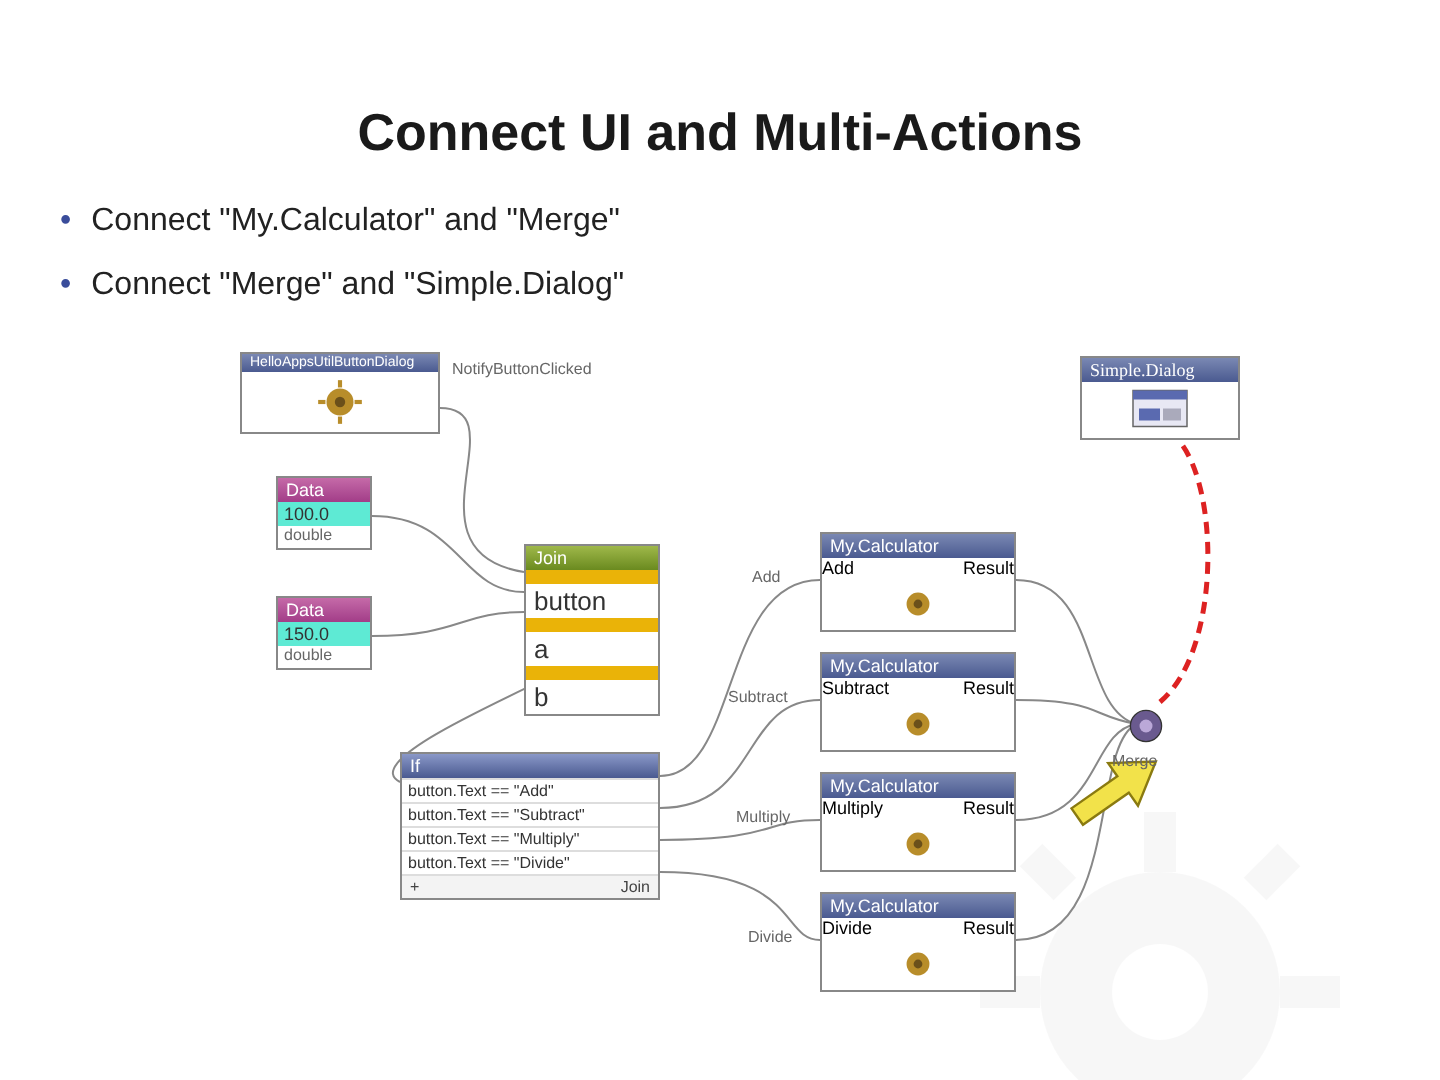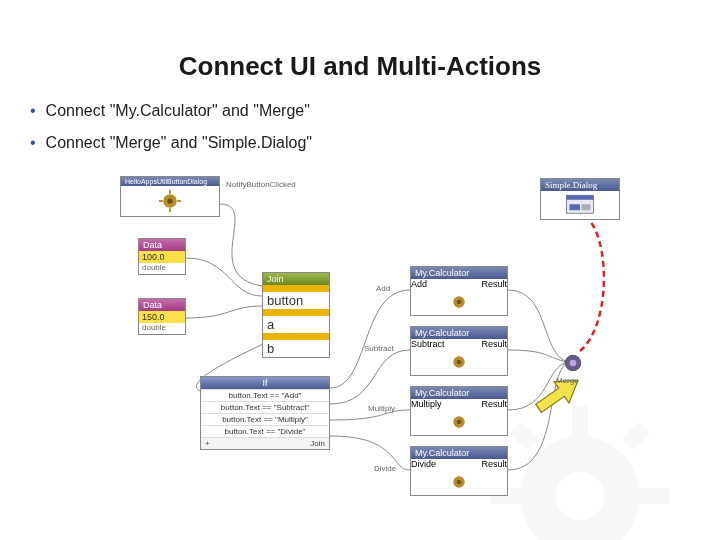--- a/index.html
+++ b/index.html
@@ -44,21 +44,21 @@
     background: linear-gradient(#7a88b3,#4a5a90);
     color: #fff;
     font-size: 9px;
     padding: 1px 4px;
   }
   .gear-area {
     display: flex; align-items: center; justify-content: center;
     padding: 2px;
   }
   .data-node .val {
-    background: #fde047; padding: 1px 3px; font-size: 9px; color: #333;
+    background: #5eead4; padding: 1px 3px; font-size: 9px; color: #333;
   }
   .data-node .type {
     font-size: 8px; color: #666; padding: 0 3px 2px 3px;
   }
   .join-node .row {
     border-top: 7px solid #eab308; padding: 1px 4px; font-size: 13px; color: #333;
   }
   .if-node .row {
     border-top: 1px solid #ddd; padding: 1px 3px; font-size: 8px; color: #333;
     background: #fff;
@@ -169,21 +169,21 @@
     <div class="type">double</div>
   </div>
 
   <div class="node join-node" style="left:262px;top:106px;width:68px;">
     <div class="node-header" style="background:linear-gradient(#9fb84a,#6a8a1f);">Join</div>
     <div class="row">button</div>
     <div class="row">a</div>
     <div class="row">b</div>
   </div>
 
-  <div class="node if-node" style="left:200px;top:210px;width:130px;text-align:center;">
+  <div class="node if-node" style="left:200px;top:210px;width:130px;">
     <div class="node-header" style="background:linear-gradient(#8a98c8,#4a5a90);">If</div>
     <div class="row">button.Text == "Add"</div>
     <div class="row">button.Text == "Subtract"</div>
     <div class="row">button.Text == "Multiply"</div>
     <div class="row">button.Text == "Divide"</div>
     <div class="if-footer">
       <span>+</span>
       <span>Join</span>
     </div>
   </div>

